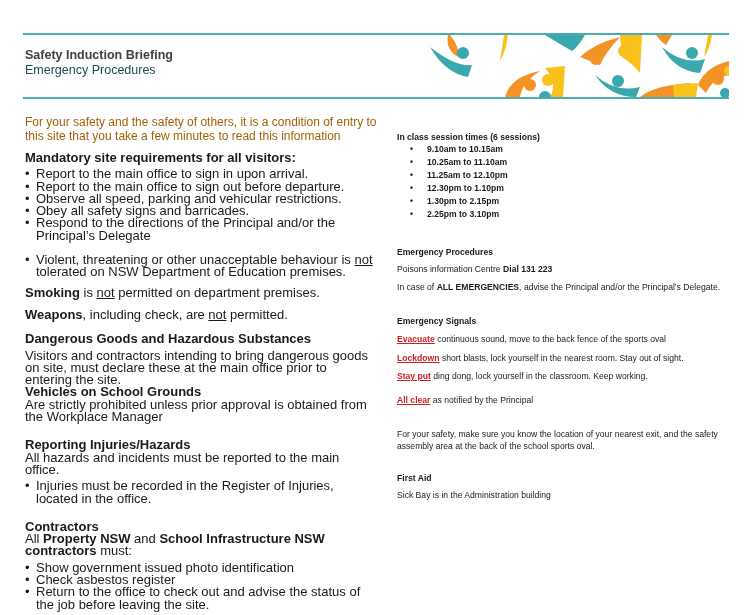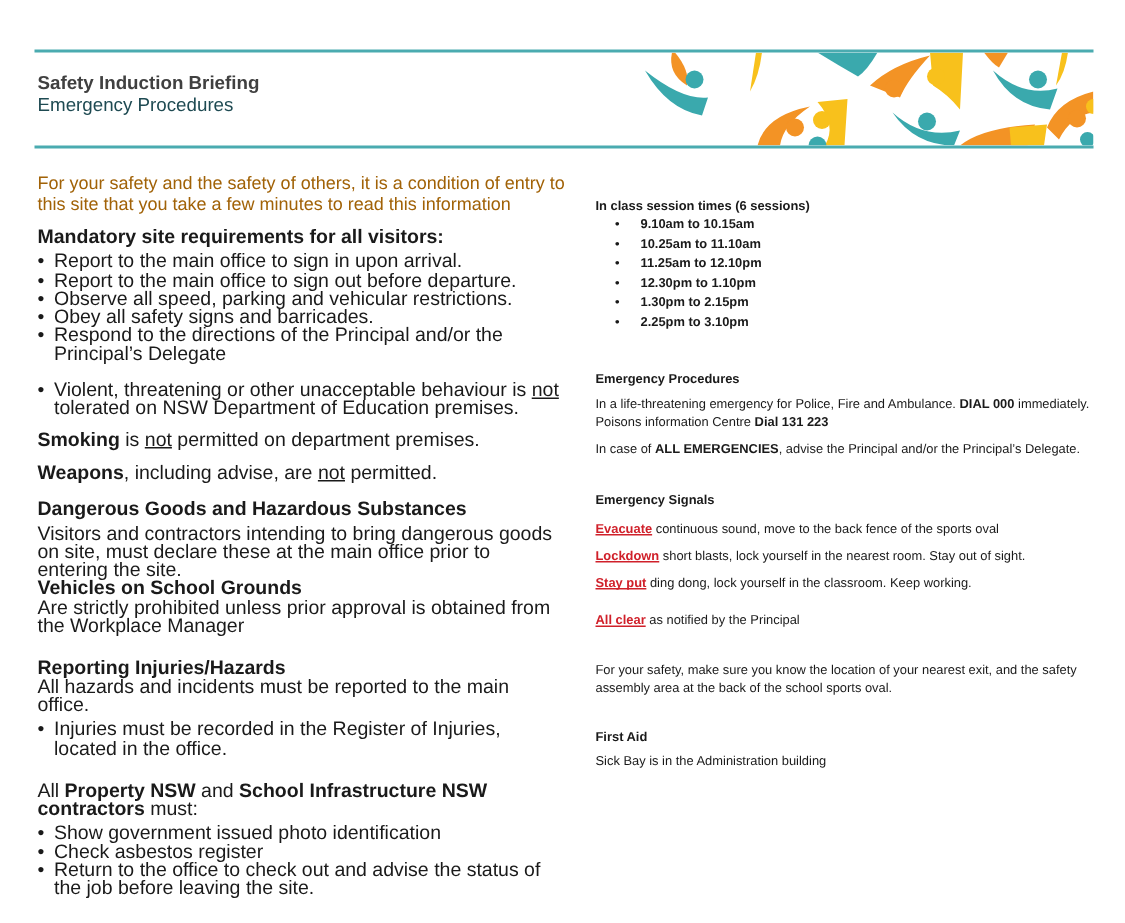--- a/index.html
+++ b/index.html
@@ -90,35 +90,36 @@
     <li>Respond to the directions of the Principal and/or the Principal’s Delegate</li>
   </ul>
   <div class="gap12"></div>
   <ul>
     <li><span>Violent, threatening or other unacceptable behaviour is </span><span class="u">not</span><span> tolerated on NSW Department of Education premises.</span></li>
   </ul>
   <div class="gap8"></div>
   <div><span class="b">Smoking</span><span> is </span><span class="u">not</span><span> permitted on department premises.</span></div>
   <div class="gap6"></div>
   <div class="gap4"></div>
-  <div><span class="b">Weapons</span><span>, including advise, are </span><span class="u">not</span><span> permitted.</span></div>
+  <div><span class="b">Weapons</span><span>, including check, are </span><span class="u">not</span><span> permitted.</span></div>
   <div class="gap12"></div>
   <div class="h">Dangerous Goods and Hazardous Substances</div>
   <div class="gap4"></div>
   <div>Visitors and contractors intending to bring dangerous goods on site, must declare these at the main office prior to entering the site.</div>
   <div class="h">Vehicles on School Grounds</div>
   <div>Are strictly prohibited unless prior approval is obtained from the Workplace Manager</div>
   <div class="gap16"></div>
   <div class="h">Reporting Injuries/Hazards</div>
   <div>All hazards and incidents must be reported to the main office.</div>
   <div class="gap4"></div>
   <ul>
     <li>Injuries must be recorded in the Register of Injuries, located in the office.</li>
   </ul>
   <div class="gap16"></div>
+  <div class="h">Contractors</div>
   <div><span>All </span><span class="b">Property NSW</span><span> and </span><span class="b">School Infrastructure NSW contractors</span><span> must:</span></div>
   <div class="gap4"></div>
   <ul>
     <li>Show government issued photo identification</li>
     <li>Check asbestos register</li>
     <li>Return to the office to check out and advise the status of the job before leaving the site.</li>
   </ul>
 </div>
 
 <div class="col-right">
@@ -127,21 +128,20 @@
     <li>9.10am to 10.15am</li>
     <li>10.25am to 11.10am</li>
     <li>11.25am to 12.10pm</li>
     <li>12.30pm to 1.10pm</li>
     <li>1.30pm to 2.15pm</li>
     <li>2.25pm to 3.10pm</li>
   </ul>
   <div style="height:25px;"></div>
   <div class="h">Emergency Procedures</div>
   <div class="gap4"></div>
-  <div><span>In a life-threatening emergency for Police, Fire and Ambulance.  </span><span class="b">DIAL 000</span><span> immediately.</span></div>
   <div><span>Poisons information Centre </span><span class="b">Dial 131 223</span></div>
   <div class="gap6"></div>
   <div><span>In case of </span><span class="b">ALL EMERGENCIES</span><span>, advise the Principal and/or the Principal’s Delegate.</span></div>
   <div style="height:22px;"></div>
   <div class="h">Emergency Signals</div>
   <div class="gap6"></div>
   <div><span class="red">Evacuate</span><span> continuous sound, move to the back fence of the sports oval</span></div>
   <div class="gap6"></div>
   <div><span class="red">Lockdown</span><span> short blasts, lock yourself in the nearest room.  Stay out of sight.</span></div>
   <div class="gap6"></div>

